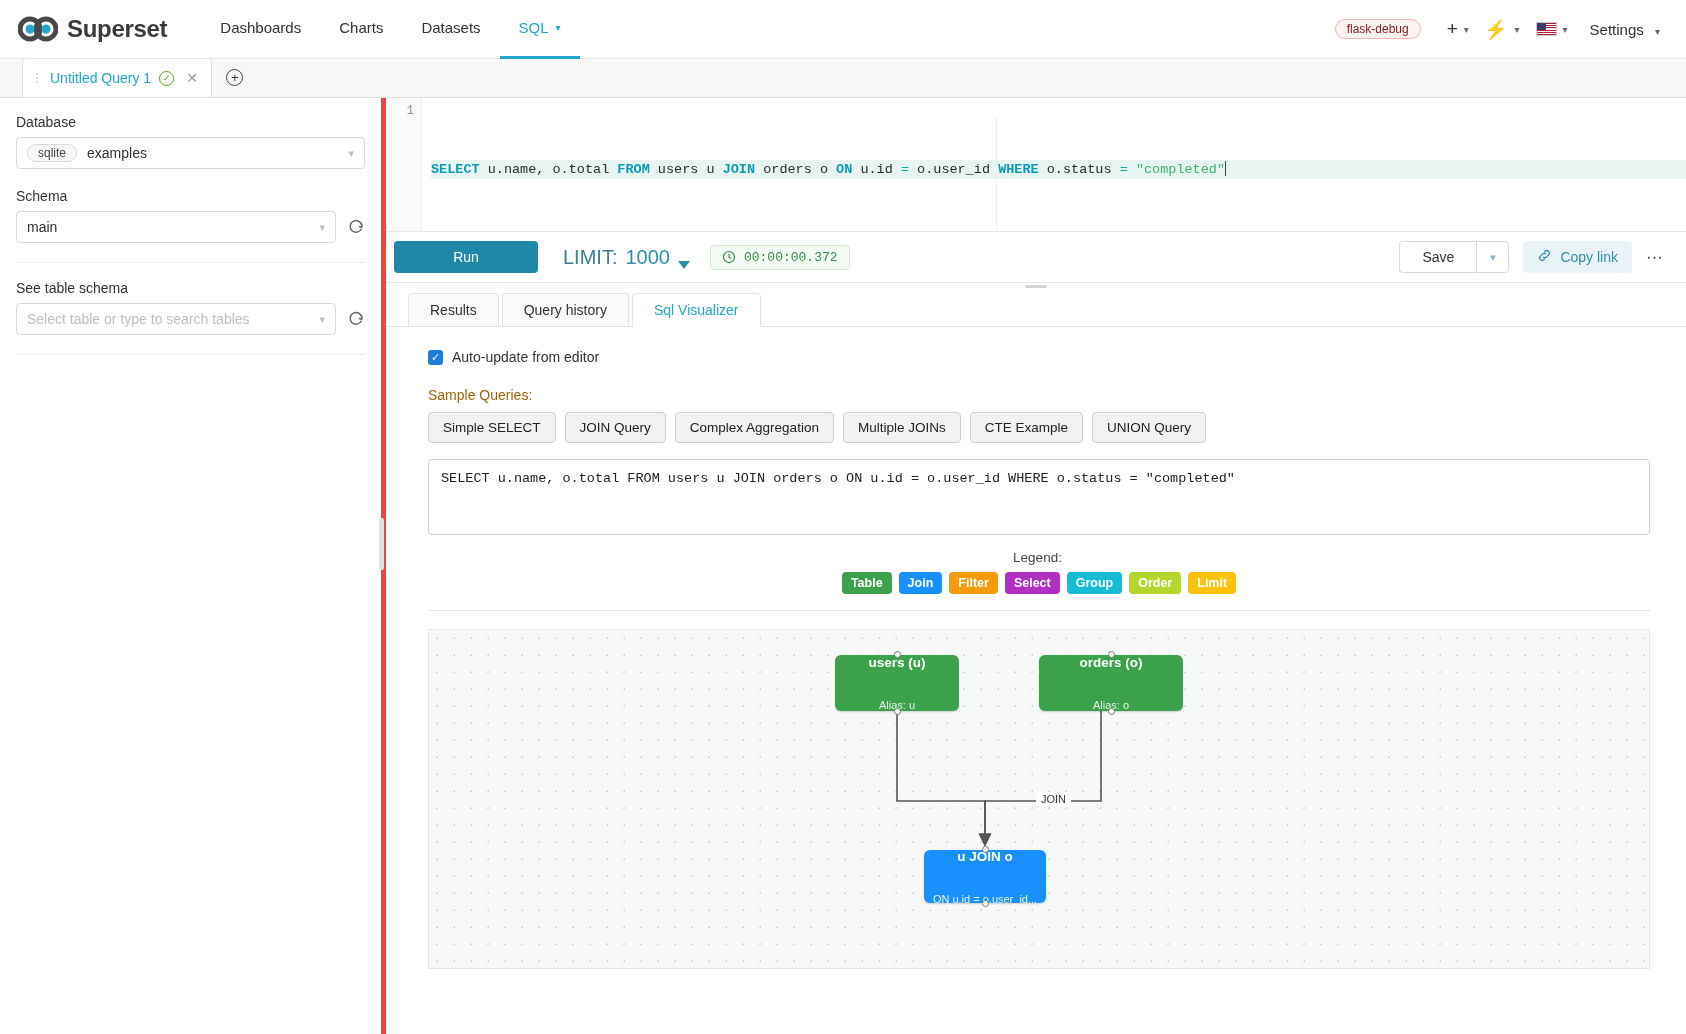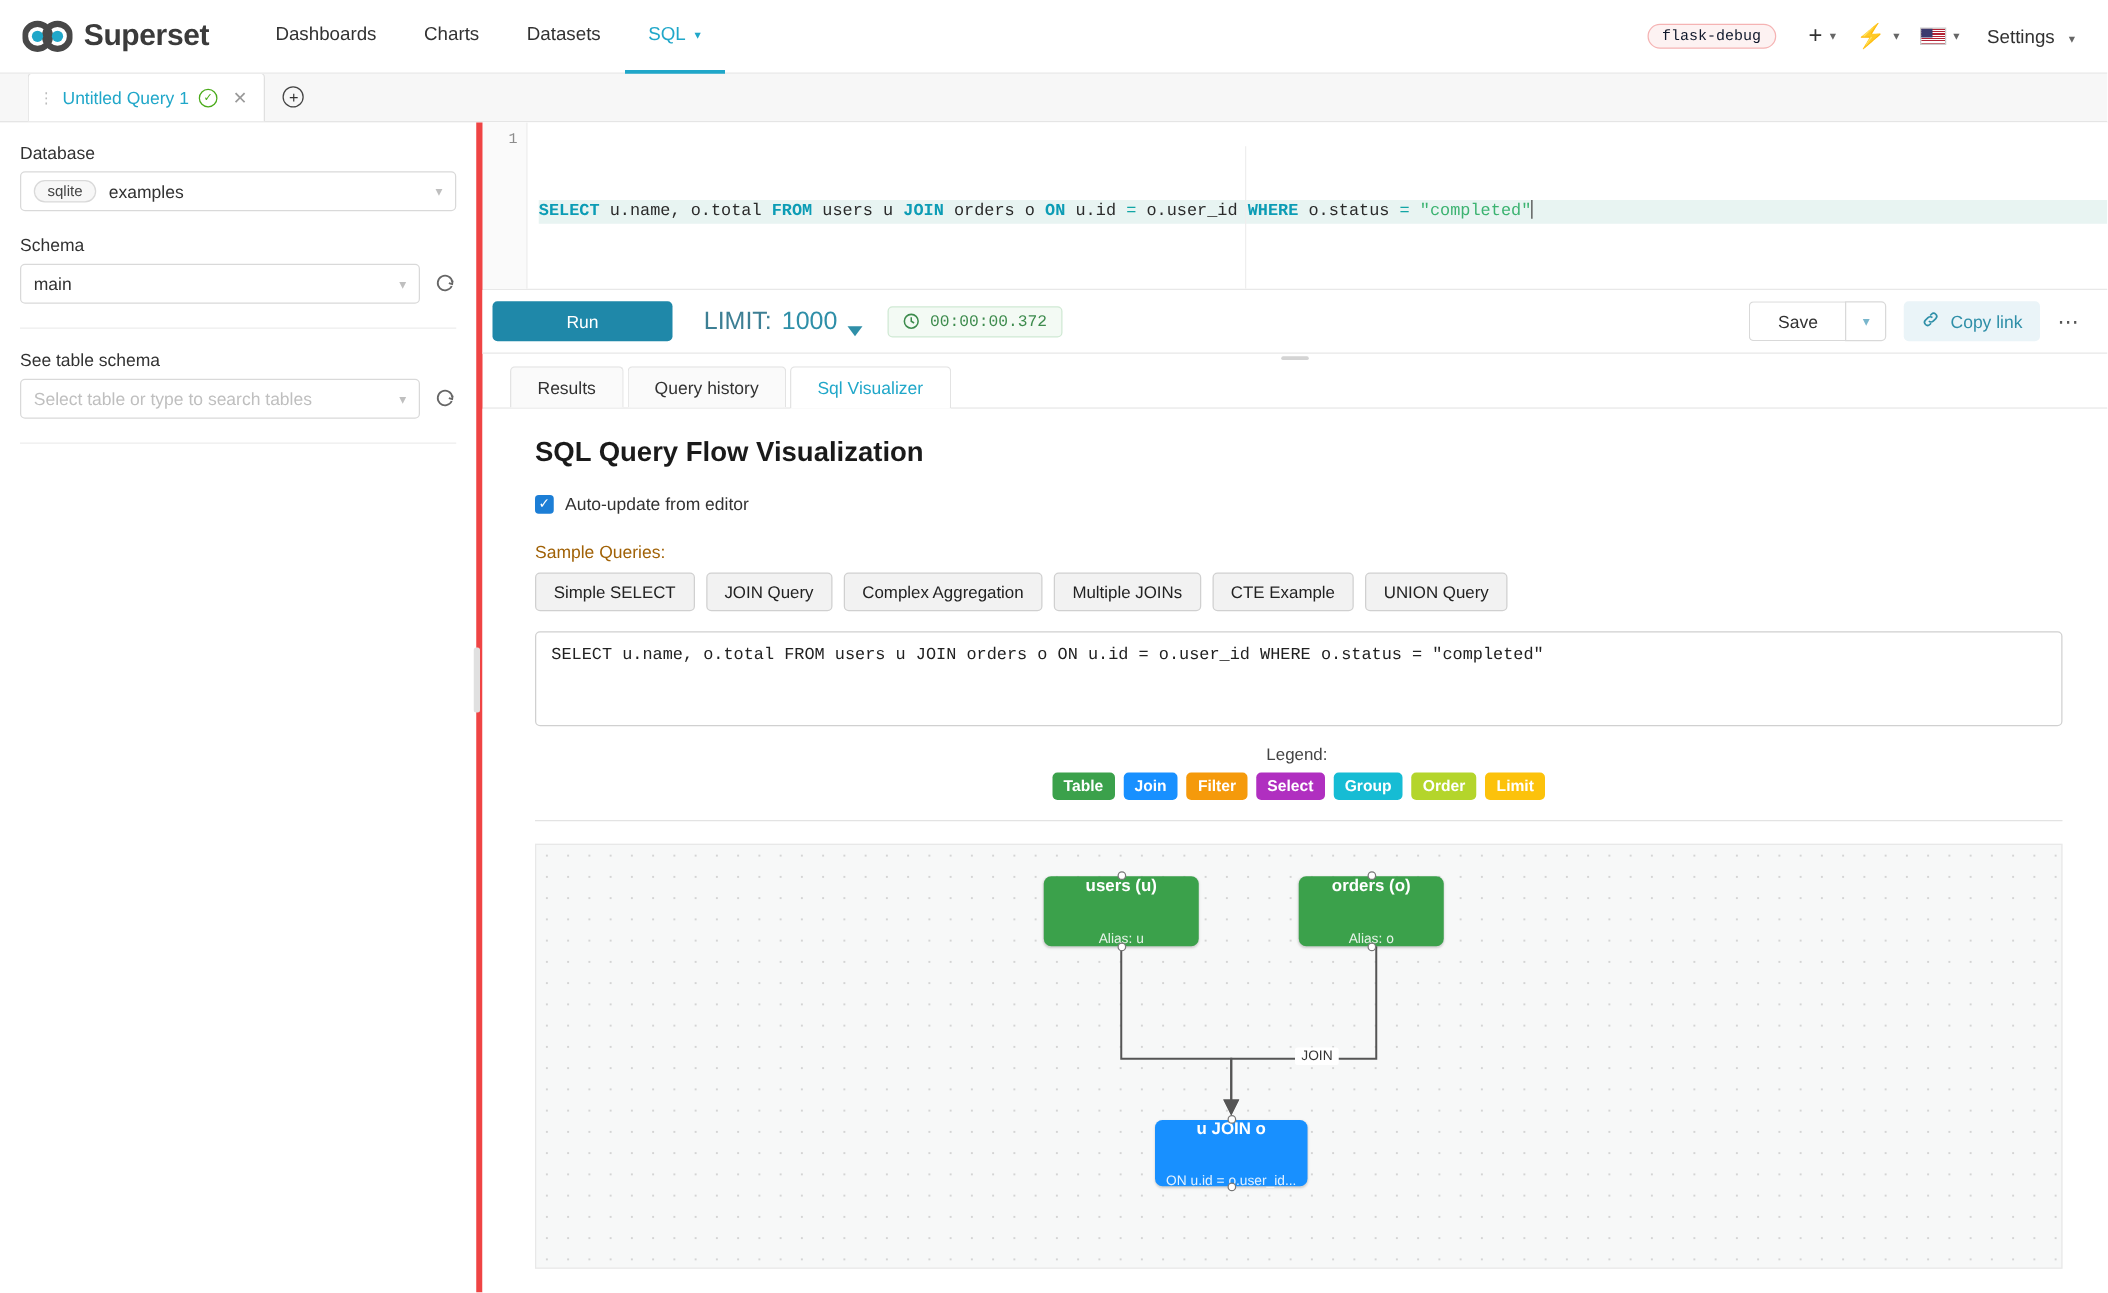--- a/index.html
+++ b/index.html
@@ -30,22 +30,22 @@
   .nav-links { display: flex; align-items: center; gap: 0px; height: 100%; }
   .nav-link {
     padding: 0 19px; height: 59px; display: flex; align-items: center;
     font-size: 15px; color: #323232; cursor: pointer;
     border-bottom: 3px solid transparent;
   }
   .nav-link.active { color: #20a7c9; border-bottom: 3px solid #20a7c9; }
   .nav-caret { font-size: 10px; margin-left: 7px; color: #20a7c9; }
   .nav-right { margin-left: auto; display: flex; align-items: center; gap: 0; }
   .debug-badge {
-    border: 1px solid #f5b3b3; color: #0f172a; background: #fdf2f2;
-    border-radius: 11px; font-size: 12px; padding: 2px 11px; margin-right: 18px; font-family: Liberation Mono, monospace;
+    border: 1px solid #f5b3b3; color: #7f1d1d; background: #fdf2f2;
+    border-radius: 11px; font-size: 12px; padding: 2px 11px; margin-right: 18px;
   }
   .nav-icon-btn {
     display: flex; align-items: center; gap: 6px; padding: 0 8px;
     color: #323232; cursor: pointer; font-size: 19px;
   }
   .nav-icon-btn .caret { font-size: 10px; color: #666; }
   .flag {
     width: 21px; height: 14px; display: inline-block; position: relative;
     background: linear-gradient(#b22234 0 7.7%, #fff 7.7% 15.4%, #b22234 15.4% 23.1%,
       #fff 23.1% 30.8%, #b22234 30.8% 38.5%, #fff 38.5% 46.2%, #b22234 46.2% 53.9%,
@@ -436,21 +436,20 @@
       <div class="rtab">
         <span>Query history</span>
       </div>
       <div class="rtab active">
         <span>Sql Visualizer</span>
       </div>
     </div>
 
     <div class="viz">
       <div class="viz-inner">
-        <h1 class="viz-title">SQL Query Flow Visualization</h1>
 
         <div class="chk-row">
           <span class="chkbox">✓</span>
           <span class="chk-label">Auto-update from editor</span>
         </div>
 
         <div class="samples-label">Sample Queries:</div>
         <div class="sample-row" id="sample-row">
             <button class="sample-btn">Simple SELECT</button>
             <button class="sample-btn">JOIN Query</button>
@@ -484,21 +483,21 @@
             </defs>
           <path d="M468,81 L468,171 L556,171 L556,210" fill="none" stroke="#555" stroke-width="1.6" marker-end="url(#arrow)"></path>
               <path d="M672,81 L672,171 L556,171 L556,210" fill="none" stroke="#555" stroke-width="1.6" marker-end="url(#arrow)"></path>
             </svg>
         <div class="node node-table" style="left: 406px; top: 25px; width: 124px; height: 56px;">
               <span class="port top"></span>
               <span class="n-title">users (u)</span>
               <span class="n-sub">Alias: u</span>
               <span class="port bottom"></span>
             </div>
-            <div class="node node-table" style="left: 610px; top: 25px; width: 116px; height: 56px;">
+            <div class="node node-table" style="left: 610px; top: 25px; width: 144px; height: 56px;">
               <span class="port top"></span>
               <span class="n-title">orders (o)</span>
               <span class="n-sub">Alias: o</span>
               <span class="port bottom"></span>
             </div>
             <div class="node node-join" style="left: 495px; top: 220px; width: 122px; height: 53px;">
               <span class="port top"></span>
               <span class="n-title">u JOIN o</span>
               <span class="n-sub">ON u.id = o.user_id...</span>
               <span class="port bottom"></span>

